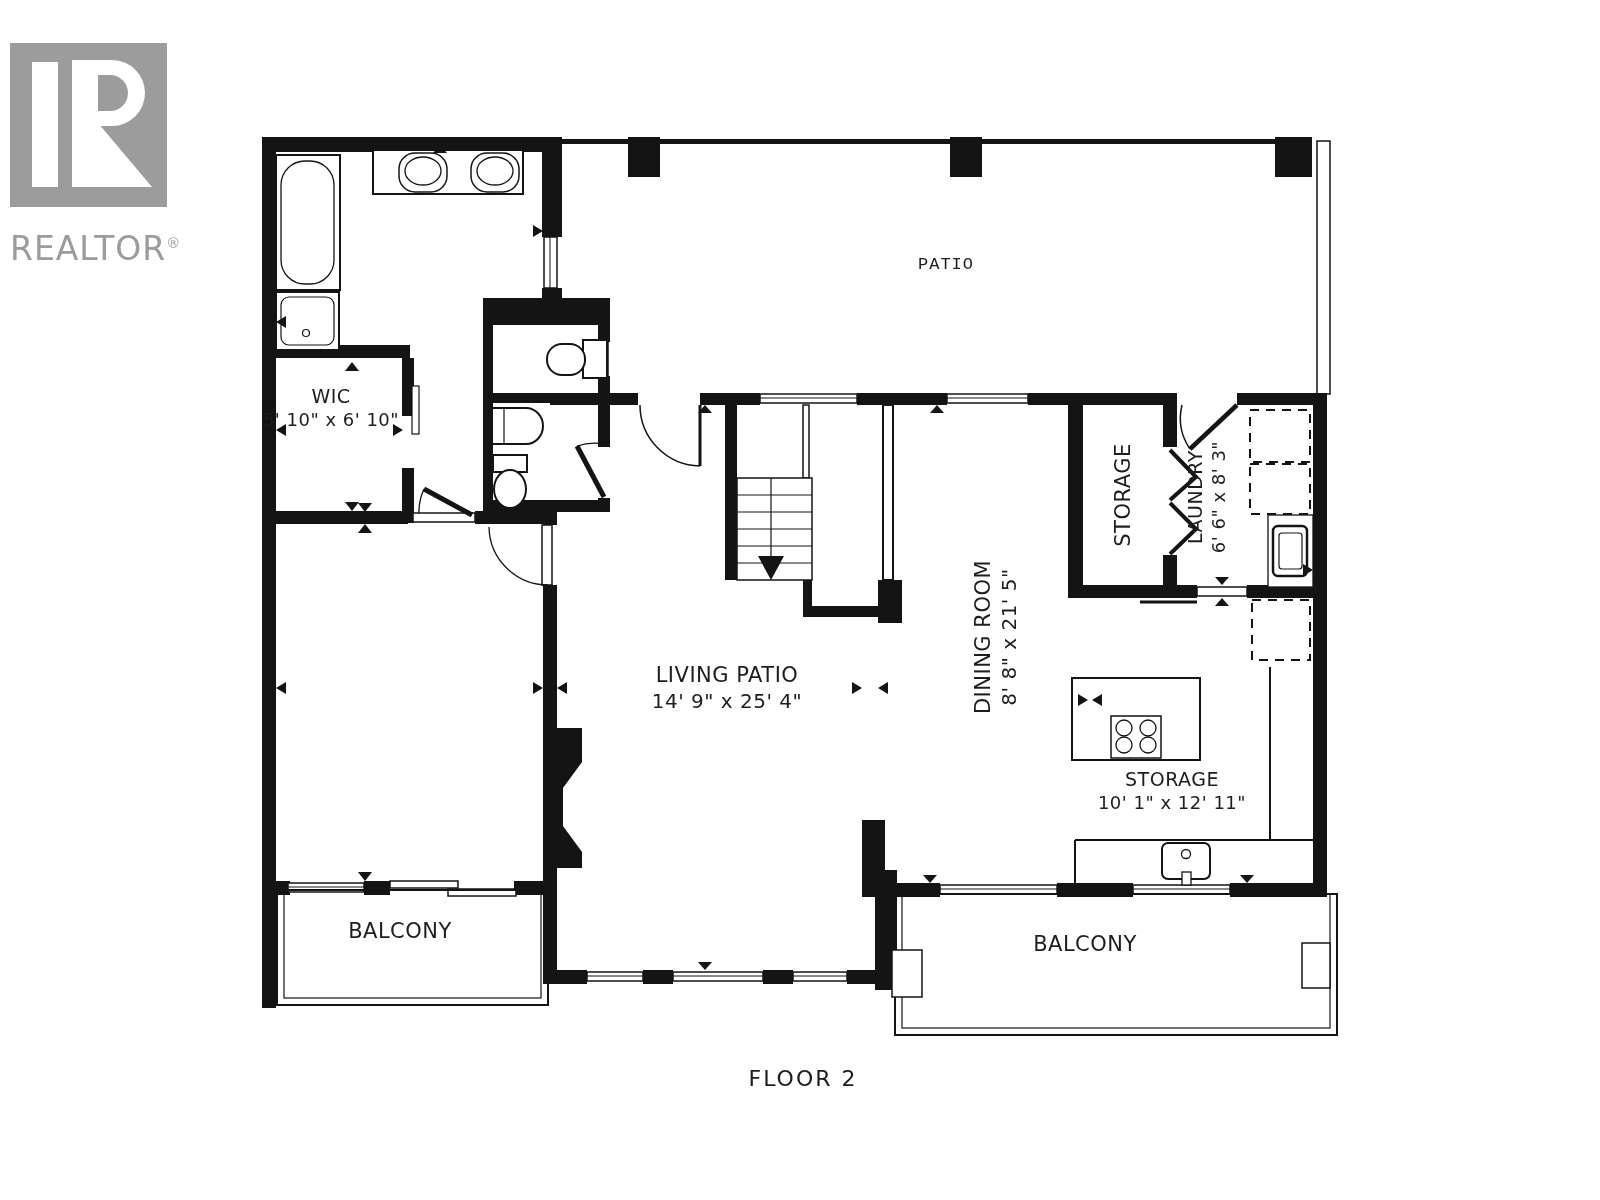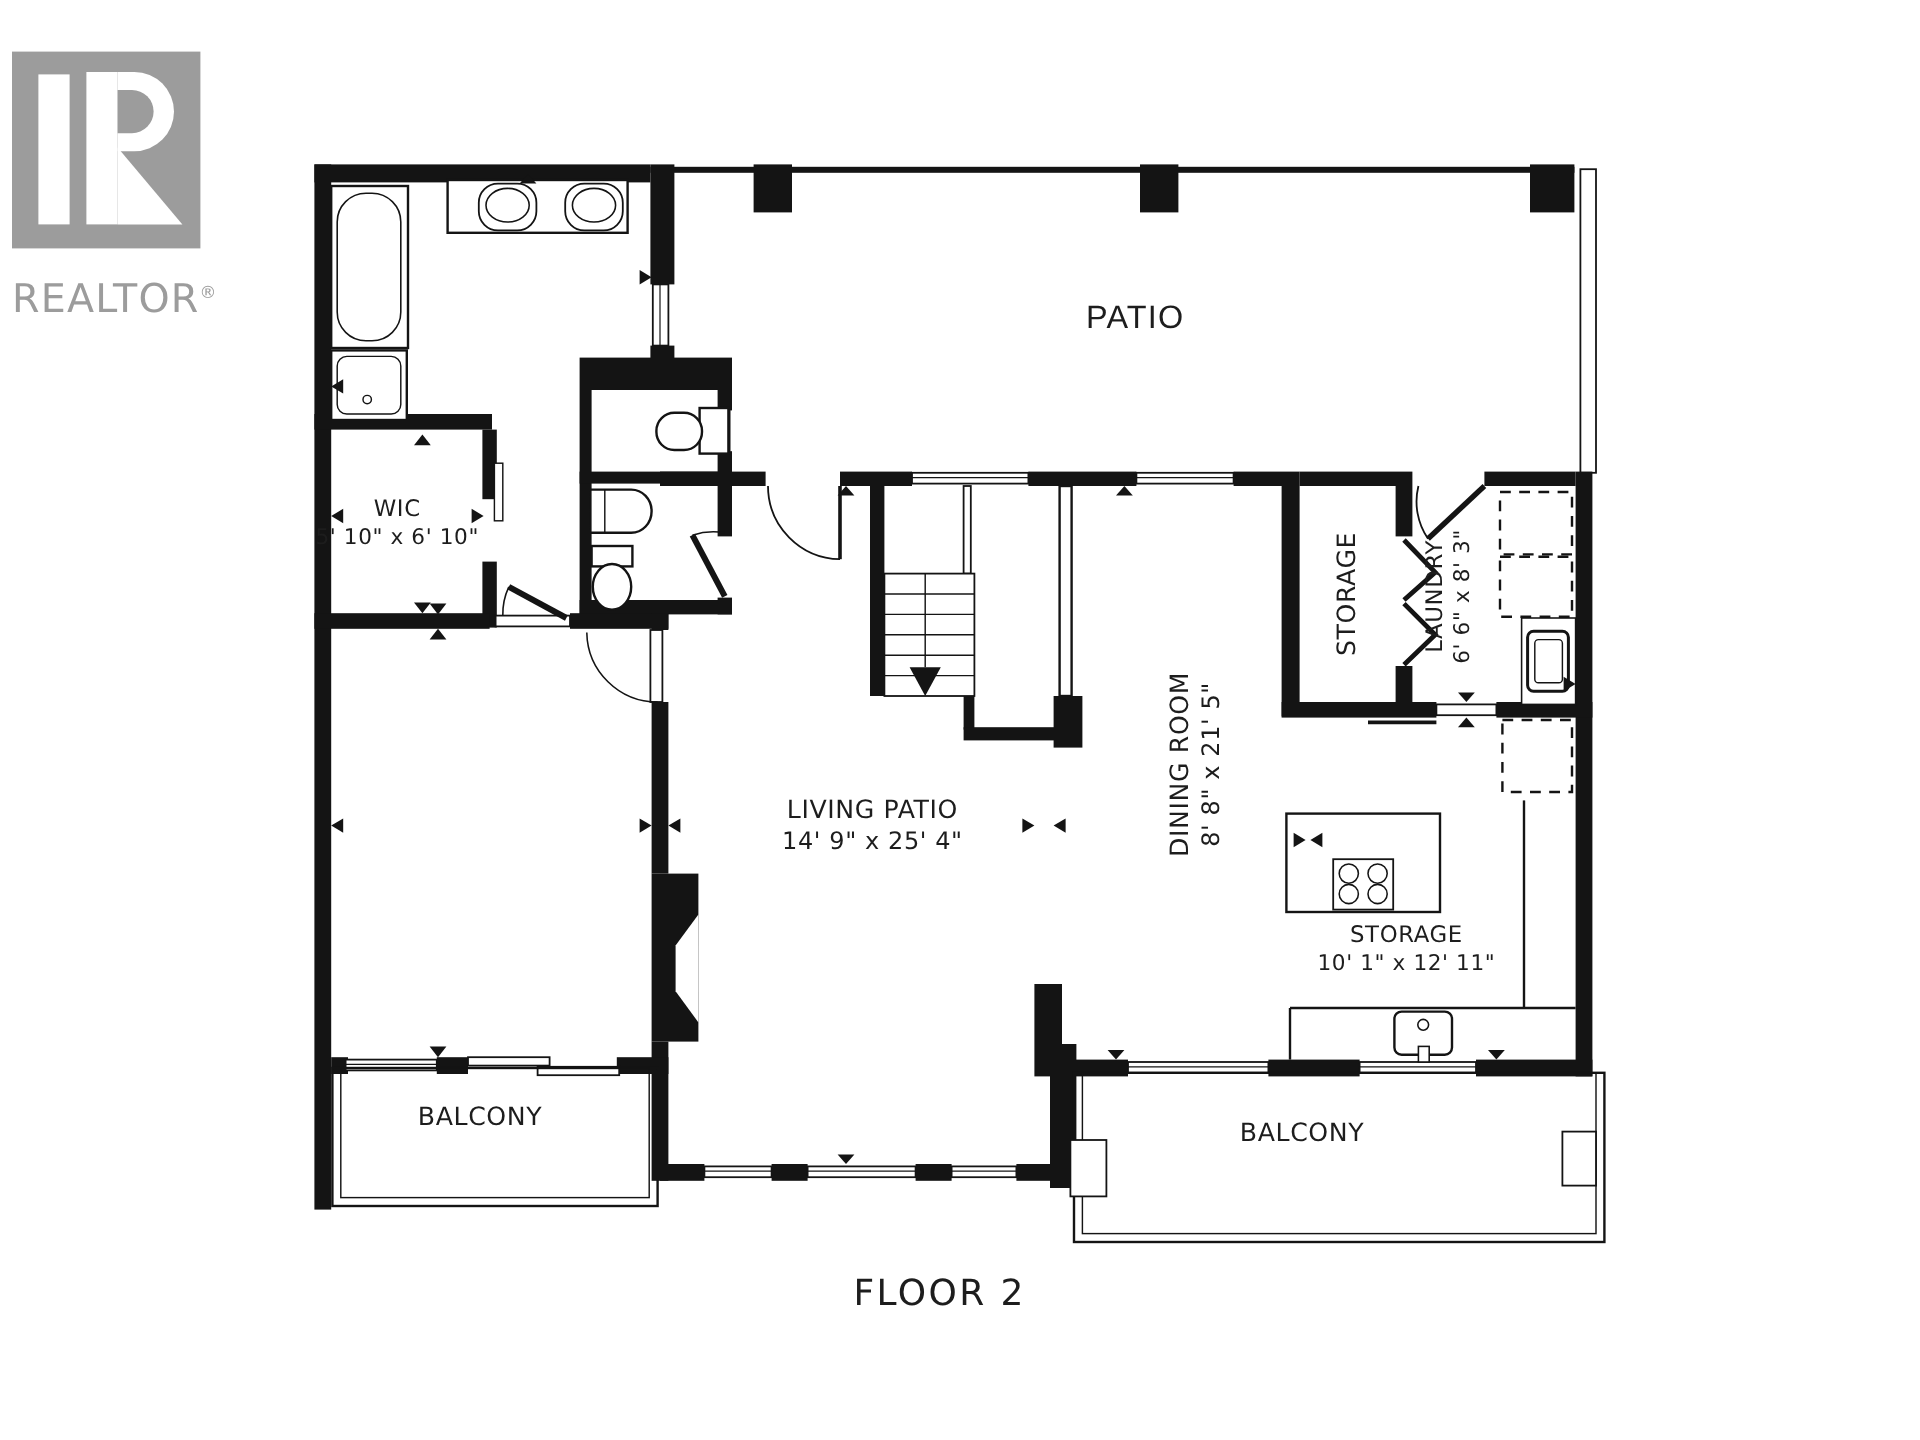--- a/index.html
+++ b/index.html
@@ -15,22 +15,22 @@
   svg .fxn{stroke:var(--wall);fill:none;}
   svg .arr{fill:var(--wall);}
   svg .dsh{stroke:var(--wall);fill:none;stroke-dasharray:9 7;}
   .lbl{position:absolute;transform:translate(-50%,-50%);text-align:center;color:var(--text);
        white-space:nowrap;line-height:1.28;letter-spacing:.5px;}
   .lbl .nm{font-size:21px;}
   .lbl .dm{font-size:20px;}
   .lbl.small .nm{font-size:19px;}
   .lbl.small .dm{font-size:18px;}
   .vert{transform:translate(-50%,-50%) rotate(-90deg);}
-  .mono .nm{font-family:Liberation Sans, sans-serif;font-size:27px;letter-spacing:1px;}
-  .floor-lbl{position:absolute;transform:translate(-50%,-50%);font-size:30px;letter-spacing:2px;color:var(--text);}
+  .mono .nm{font-family:Liberation Mono, monospace;font-size:17px;letter-spacing:1px;}
+  .floor-lbl{position:absolute;transform:translate(-50%,-50%);font-size:22px;letter-spacing:2px;color:var(--text);margin-left:20px;}
   .logo{position:absolute;left:10px;top:43px;width:172px;}
   .logo-box{position:relative;width:157px;height:164px;background:var(--logo-gray);}
   .logo-text{margin-top:22px;font-size:33px;letter-spacing:1px;color:var(--logo-gray);}
   .logo-text sup{font-size:14px;vertical-align:super;}
 </style>
 </head>
 <body>
 
 <div class="stage">
 
@@ -243,21 +243,21 @@
       <polygon class="arr" points="1240,875 1254,875 1247,883"></polygon>
       <polygon class="arr" points="1215,577 1229,577 1222,585"></polygon>
       <polygon class="arr" points="1215,606 1229,606 1222,598"></polygon>
       <polygon class="arr" points="1303,564 1303,576 1313,570"></polygon>
     </g>
   </svg>
 
   <div class="lbl mono" style="left:946px;top:265px">
     <div class="nm">PATIO</div>
   </div>
-  <div class="lbl small" style="left:331px;top:436px">
+  <div class="lbl small" style="left:331px;top:408px">
     <div class="nm">WIC</div>
     <div class="dm">5' 10" x 6' 10"</div>
   </div>
   <div class="lbl" style="left:727px;top:688px">
     <div class="nm">LIVING PATIO</div>
     <div class="dm">14' 9" x 25' 4"</div>
   </div>
   <div class="lbl vert" style="left:996px;top:637px">
     <div class="nm">DINING ROOM</div>
     <div class="dm">8' 8" x 21' 5"</div>

